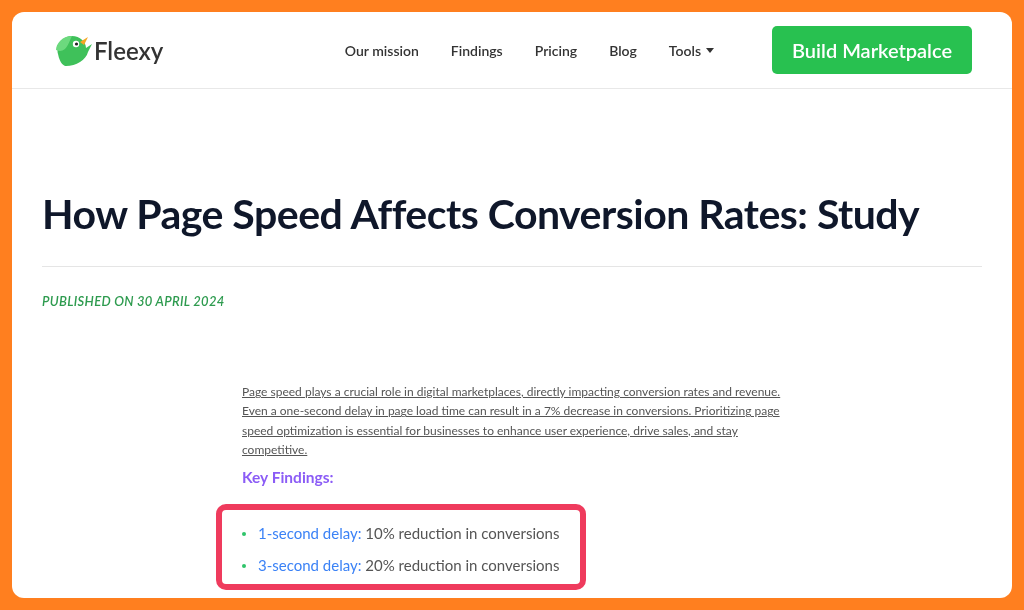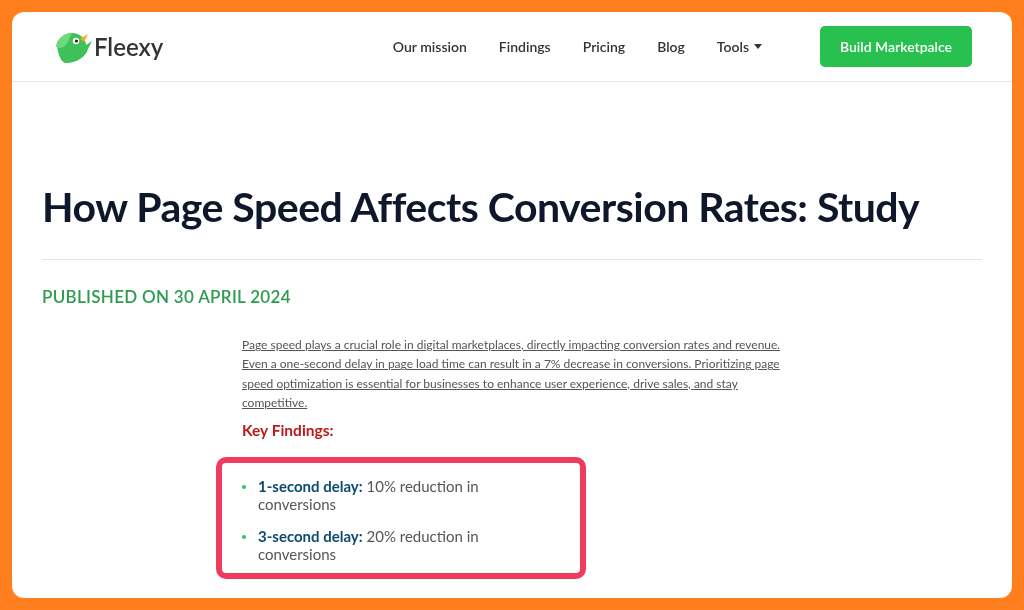--- a/index.html
+++ b/index.html
@@ -45,21 +45,21 @@
       color: #333;
     }
     .nav-item { cursor: pointer; }
     .nav-item.tools { display: flex; align-items: center; gap: 5px; }
     .chev { width: 0; height: 0; border-left: 4px solid transparent; border-right: 4px solid transparent; border-top: 5px solid #333; }
     .cta-btn {
       background: #28c150;
       color: #fff;
       padding: 12px 20px;
       border-radius: 5px;
-      font-size: 14px;
+      font-size: 20px;
       font-weight: 600;
       cursor: pointer;
       margin-left: 26px;
     }
     .content {
       padding: 30px 30px 0 30px;
     }
     .title {
       font-size: 41px;
       font-weight: 700;
@@ -68,40 +68,41 @@
       margin-bottom: 28px;
       letter-spacing: -0.5px;
     }
     .divider {
       border: none;
       border-top: 1px solid #e5e5e5;
       margin-bottom: 26px;
     }
     .meta {
       color: #2e9b4f;
-      font-size: 17px;
+      font-size: 13px;
       font-weight: 600;
       letter-spacing: 0.3px;
-      margin-bottom: 28px;
+      margin-bottom: 73px;
+      font-style: italic;
     }
     .body-wrap {
       margin-left: 200px;
       max-width: 560px;
     }
     .intro {
       color: #555;
       font-size: 12px;
       line-height: 1.62;
       margin-bottom: 8px;
       text-decoration: underline;
     }
     .subhead {
       font-size: 15.5px;
       font-weight: 700;
-      color: #b91c1c;
+      color: #8b5cf6;
       margin-bottom: 18px;
     }
     .highlight-box {
       border: 6px solid #ef3b5d;
       border-radius: 10px;
       padding: 14px 20px 10px 20px;
       margin-left: -26px;
       width: 370px;
     }
     .kf-list {
@@ -113,21 +114,21 @@
       gap: 12px;
       margin-bottom: 14px;
       color: #555;
       font-size: 15px;
     }
     .kf-item:last-child { margin-bottom: 0; }
     .bullet {
       width: 4px; height: 4px; background: #2fc46a; border-radius: 50%;
       flex-shrink: 0; position: relative; top: -3px;
     }
-    .kf-item b { color: #0c4a6e; font-weight: 700; }
+    .kf-item b { color: #3b82f6; font-weight: 400; }
   </style>
 </head>
 <body>
 
 <div class="page">
   <div class="header">
     <div class="logo-wrap">
       <span class="logo-icon">
         <svg width="42" height="40" viewBox="0 0 42 40">
           <path d="M6 24 C4 16 10 6 20 6 C28 6 34 12 34 18 L40 14 L36 22 C34 30 24 36 14 36 C12 36 8 34 6 24 Z" fill="#3fc15a"></path>

